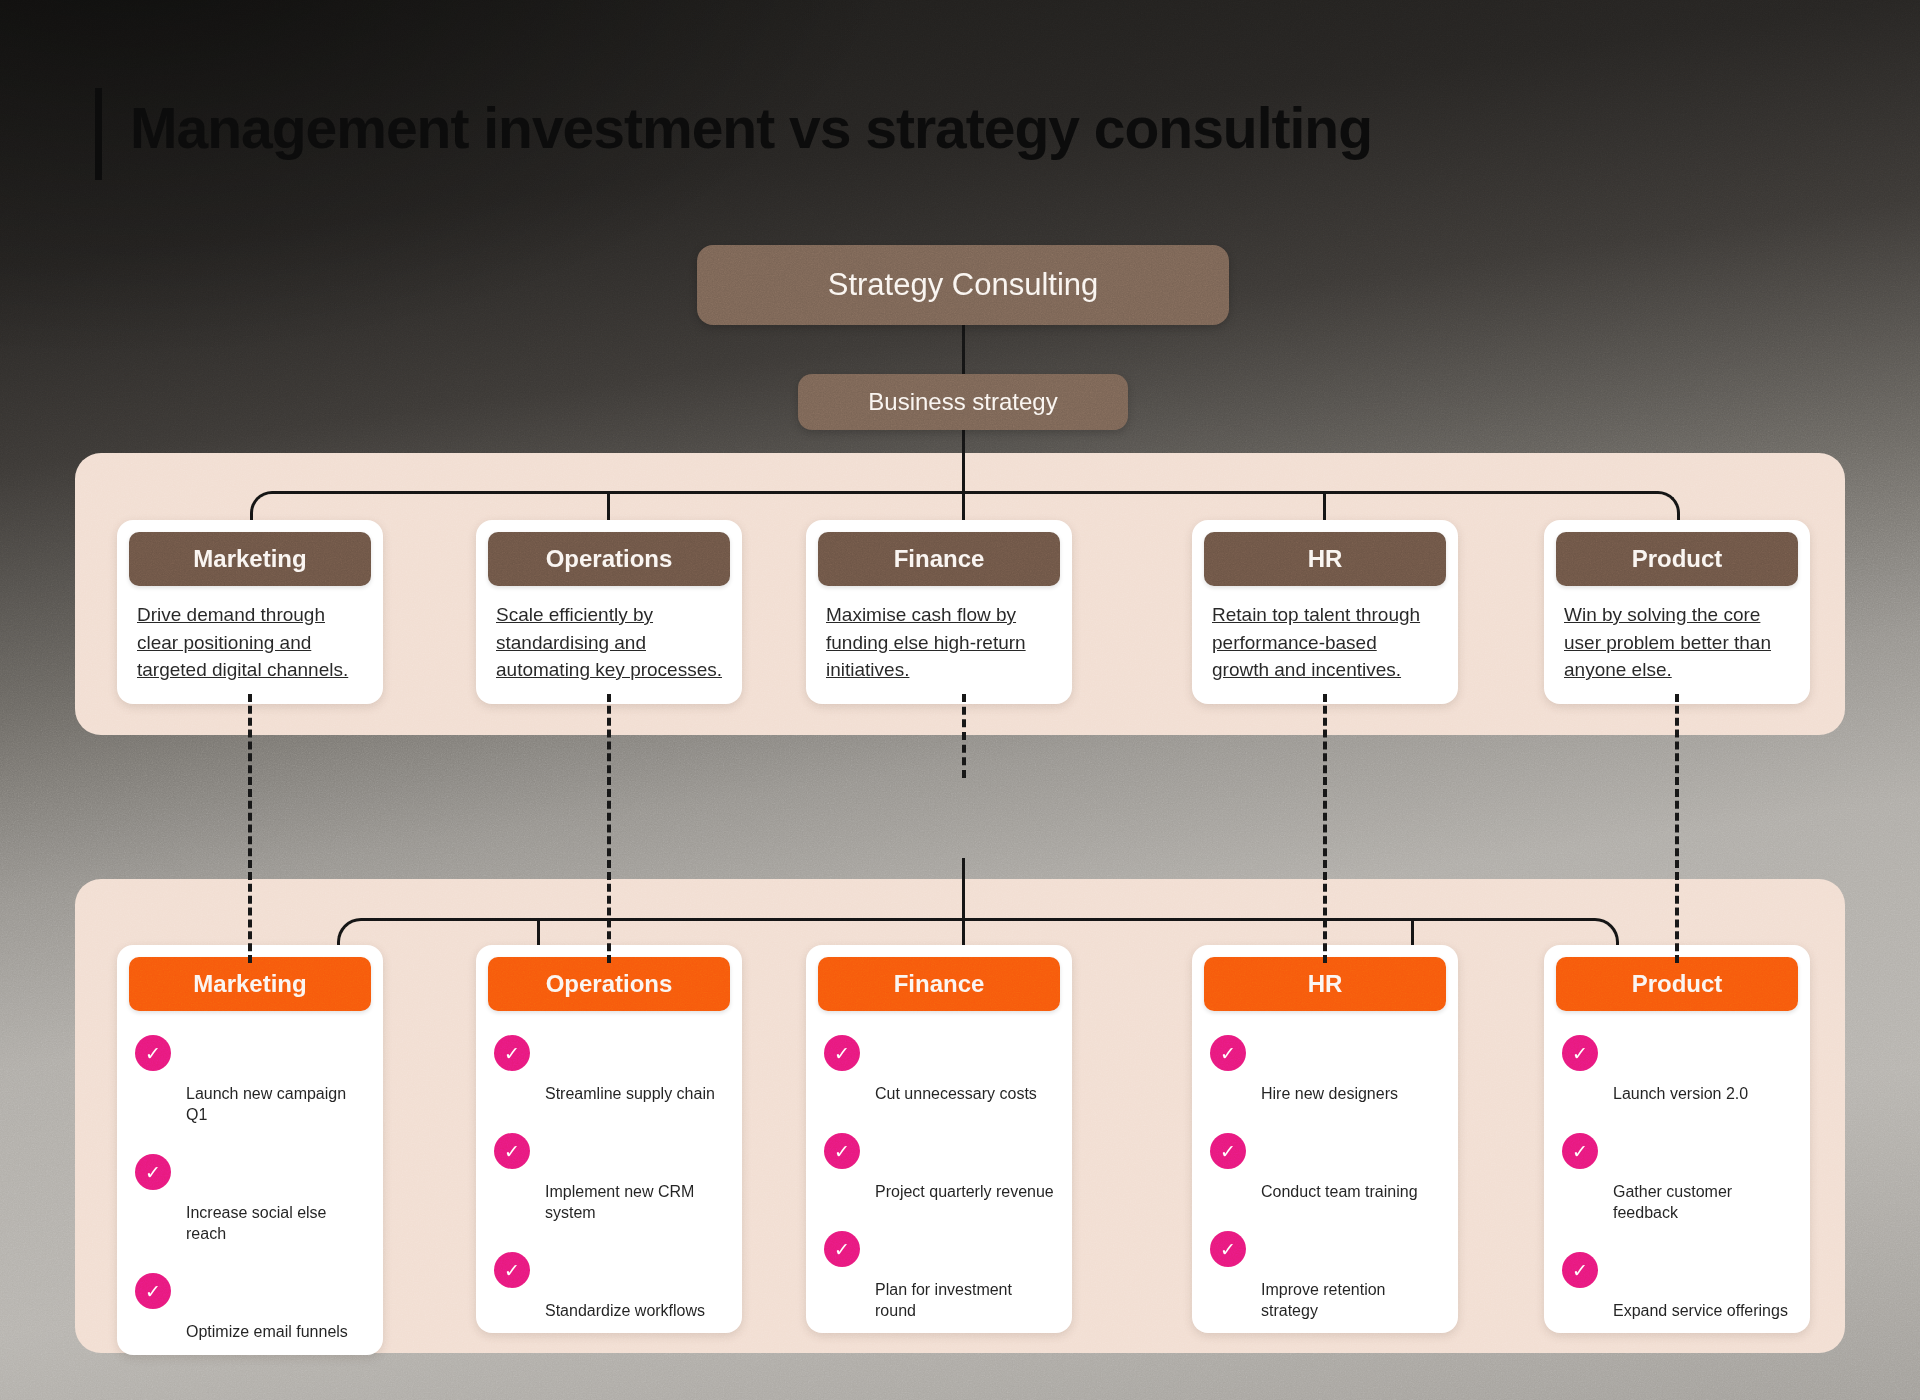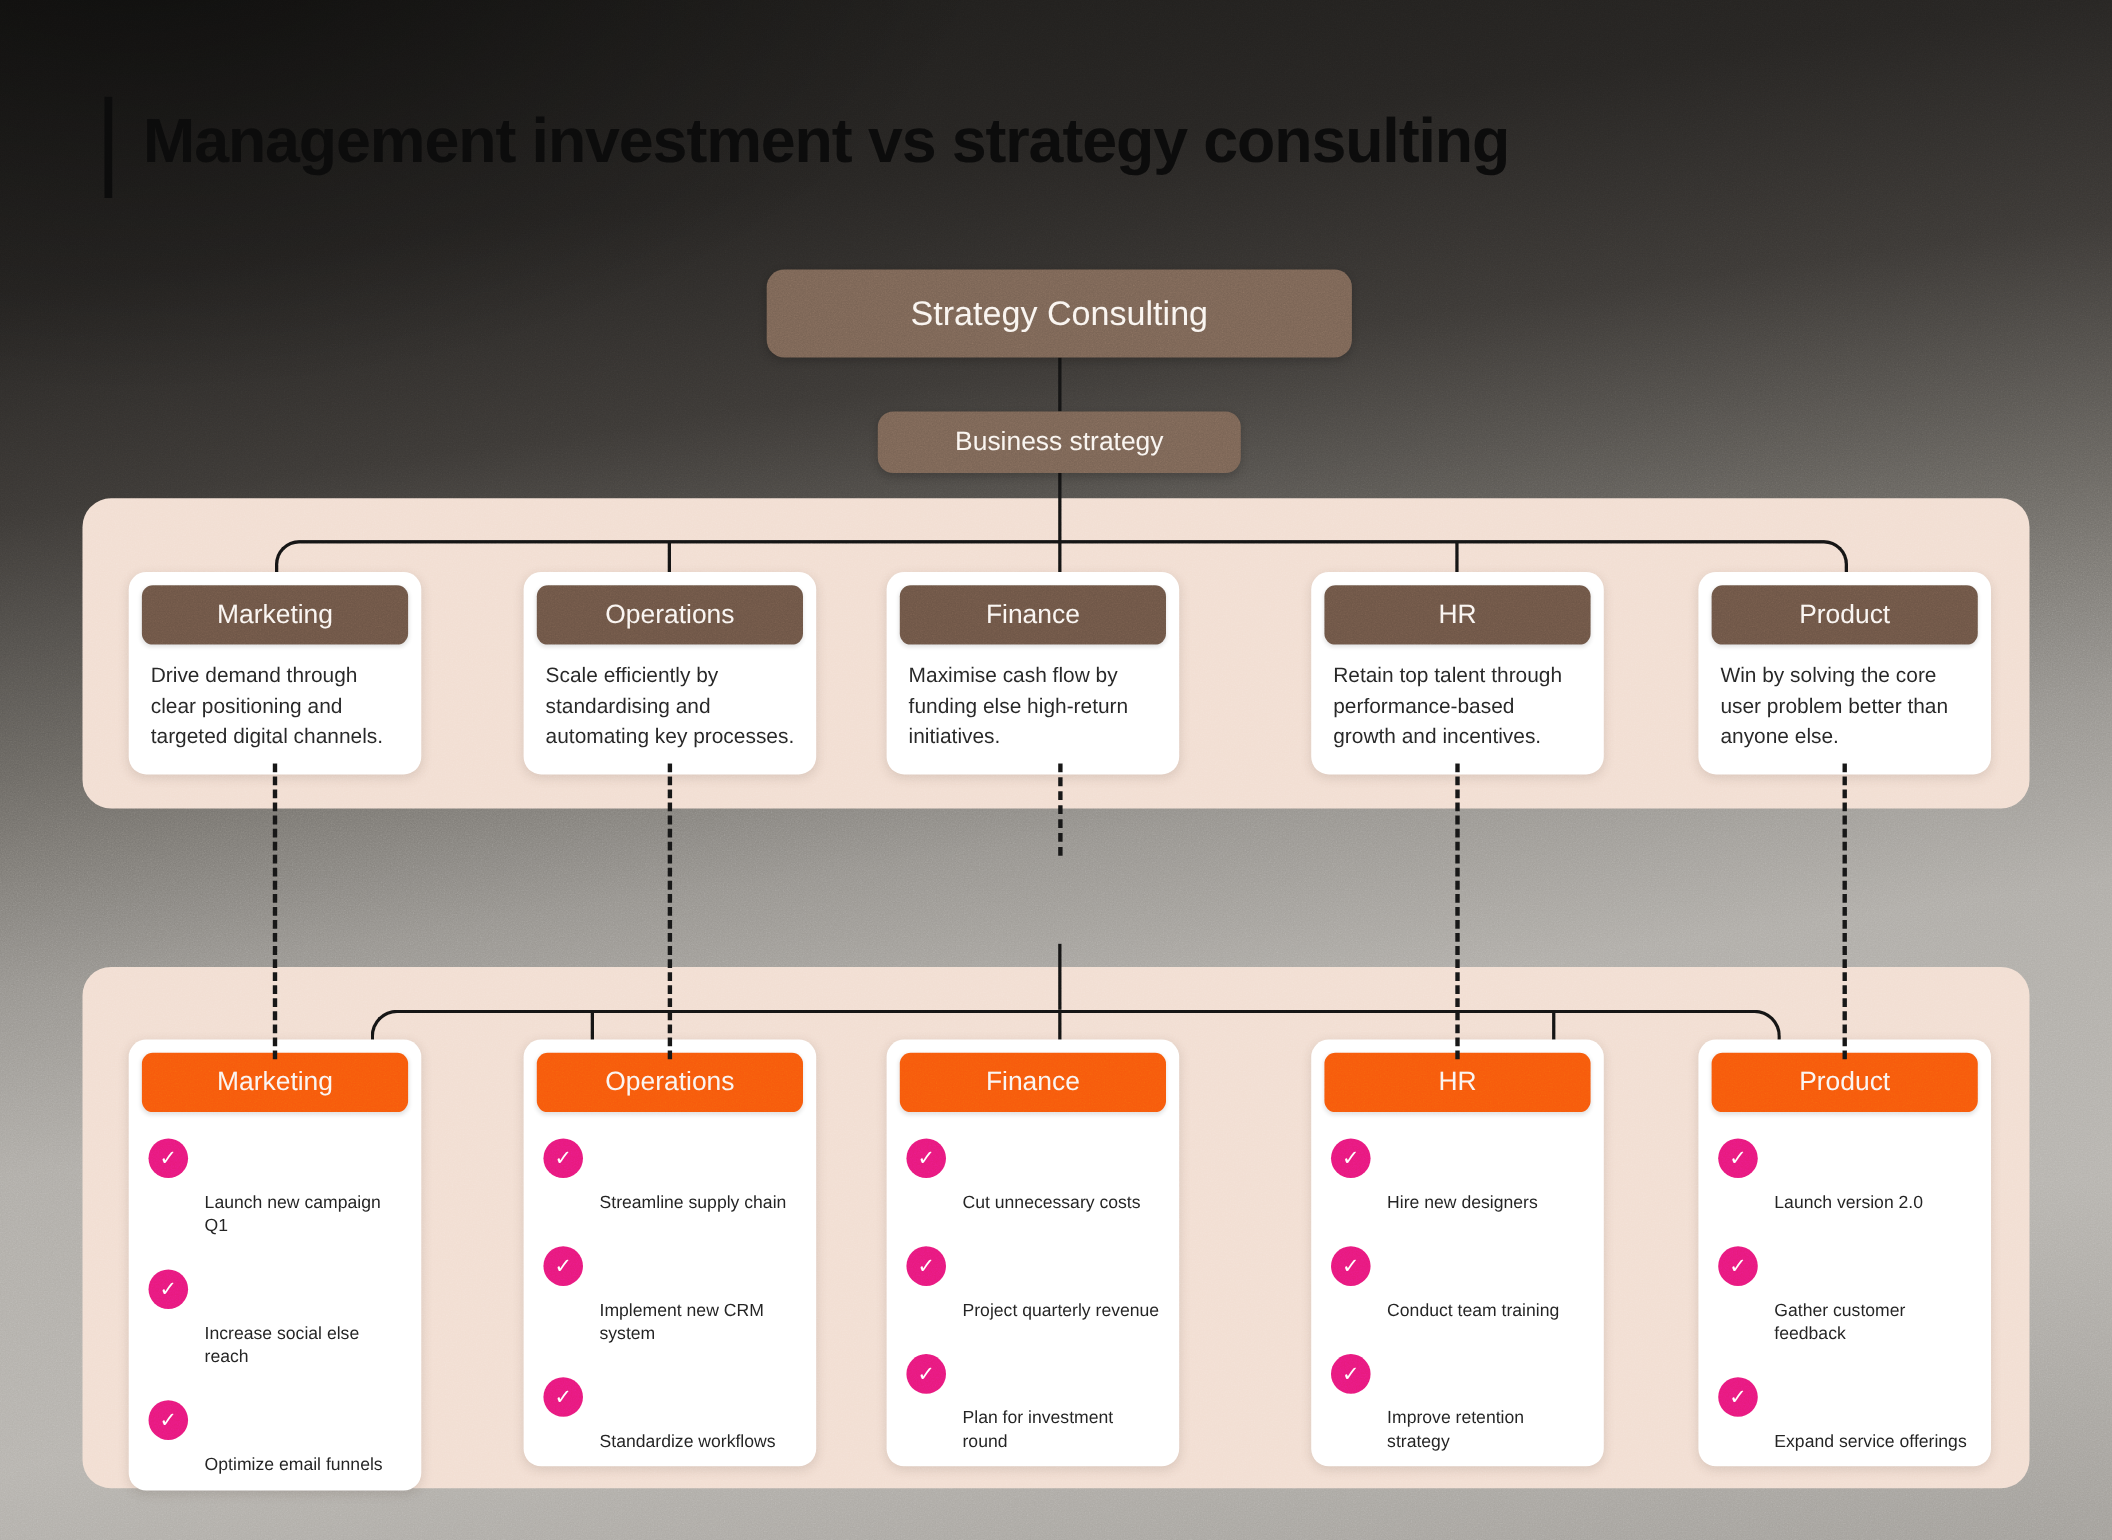--- a/index.html
+++ b/index.html
@@ -36,24 +36,24 @@
   .rail-top{left:250px;top:491px;width:1424px;height:30px;border-radius:22px 22px 0 0;}
   .rail-bottom{left:337px;top:918px;width:1276px;height:31px;border-radius:24px 24px 0 0;}
 
   
   .card{position:absolute;width:266px;background:#ffffff;border-radius:16px;
     box-shadow:0 3px 10px rgba(70,50,35,0.15);padding:12px;box-sizing:border-box;z-index:3;}
   .card.c0{left:117px;} .card.c1{left:476px;} .card.c2{left:806px;} .card.c3{left:1192px;} .card.c4{left:1544px;}
   .top-card{top:520px;min-height:176px;}
   .bottom-card{top:945px;min-height:356px;}
   .card-header{height:54px;border-radius:10px;display:flex;align-items:center;justify-content:center;
-    font-weight:400;font-size:24px;color:#FAF5F1;box-shadow:0 2px 4px rgba(0,0,0,0.12);}
+    font-weight:700;font-size:24px;color:#FAF5F1;box-shadow:0 2px 4px rgba(0,0,0,0.12);}
   .top-card .card-header{background:#6D5546;}
   .bottom-card .card-header{background:#F7590C;}
-  .card-desc{padding:15px 8px 8px 8px;font-size:19px;line-height:1.45;color:#262626;}
+  .card-desc{padding:15px 8px 8px 8px;font-size:19px;line-height:1.45;color:#262626;text-decoration:underline;}
   .task-list{display:flex;flex-direction:column;gap:29px;padding:24px 4px 0 6px;}
   .task{display:flex;align-items:flex-start;gap:15px;}
   .check{flex:0 0 36px;width:36px;height:36px;border-radius:50%;background:#E8197D;color:#ffffff;
     display:flex;align-items:center;justify-content:center;font-size:19px;font-weight:700;}
   .task-label{font-size:16px;line-height:1.32;color:#222222;padding-top:1px;margin-top:47px;}
 </style>
 </head>
 <body>
 
 <div class="canvas">

